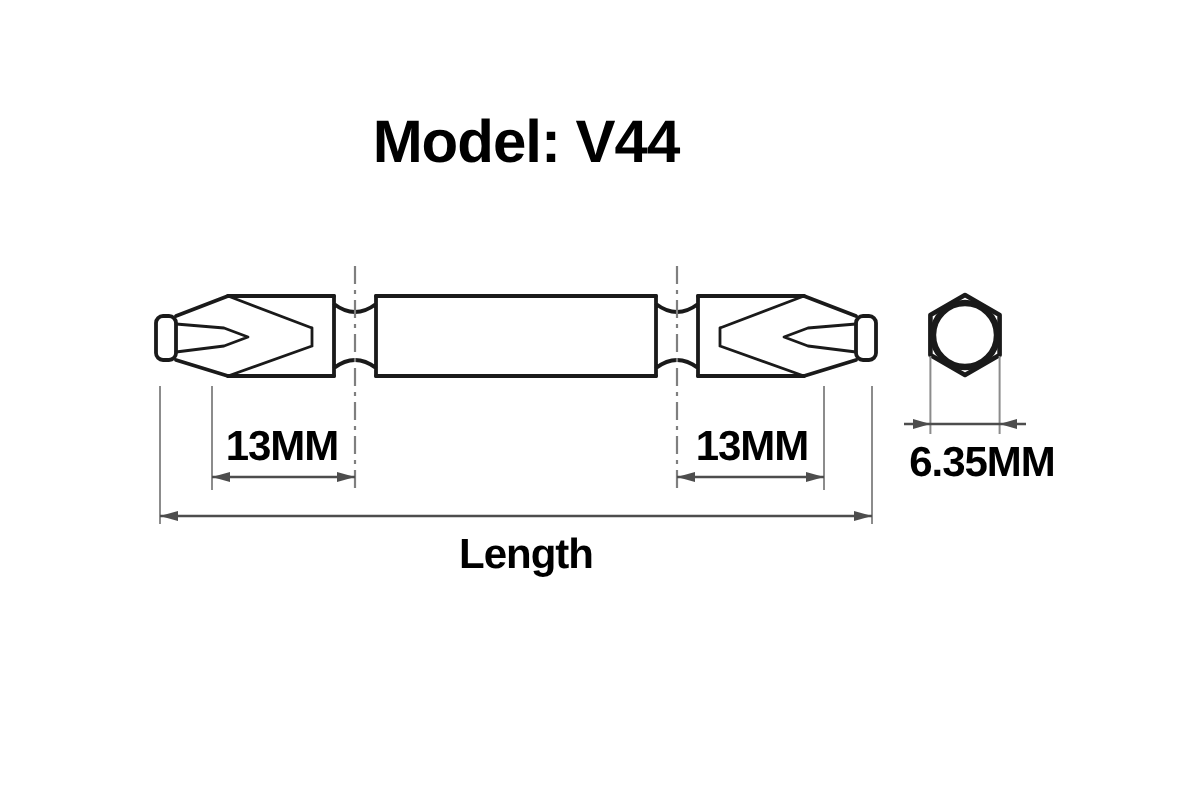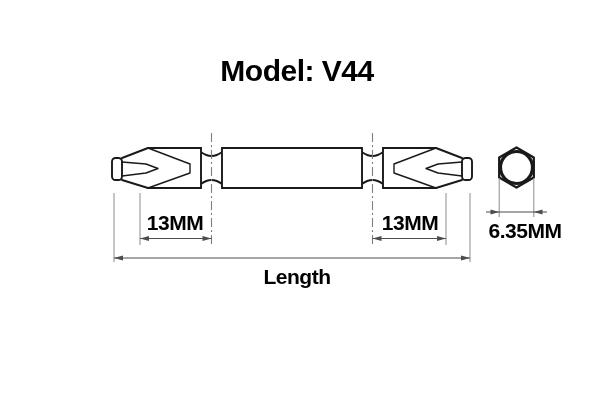--- a/index.html
+++ b/index.html
@@ -1,17 +1,17 @@
 <!DOCTYPE html>
 <html><head>
 <meta charset="utf-8">
 <style>
   html,body{margin:0;padding:0;background:#ffffff;}
   body{width:600px;height:400px;overflow:hidden;font-family:"Liberation Sans",sans-serif;}
-  .canvas{position:relative;width:480px;height:400px;background:#fff;padding-left:34px;}
+  .canvas{position:relative;width:480px;height:400px;background:#fff;}
   svg{display:block;}
   text{font-family:"Liberation Sans",sans-serif;font-weight:bold;fill:#000000;}
   .title-text{font-size:30px;letter-spacing:-0.5px;}
   .dim-text{font-size:21px;letter-spacing:-0.5px;}
 </style>
 </head>
 <body>
 
 <div class="canvas">
   <svg width="600" height="400" viewBox="0 0 600 400">

